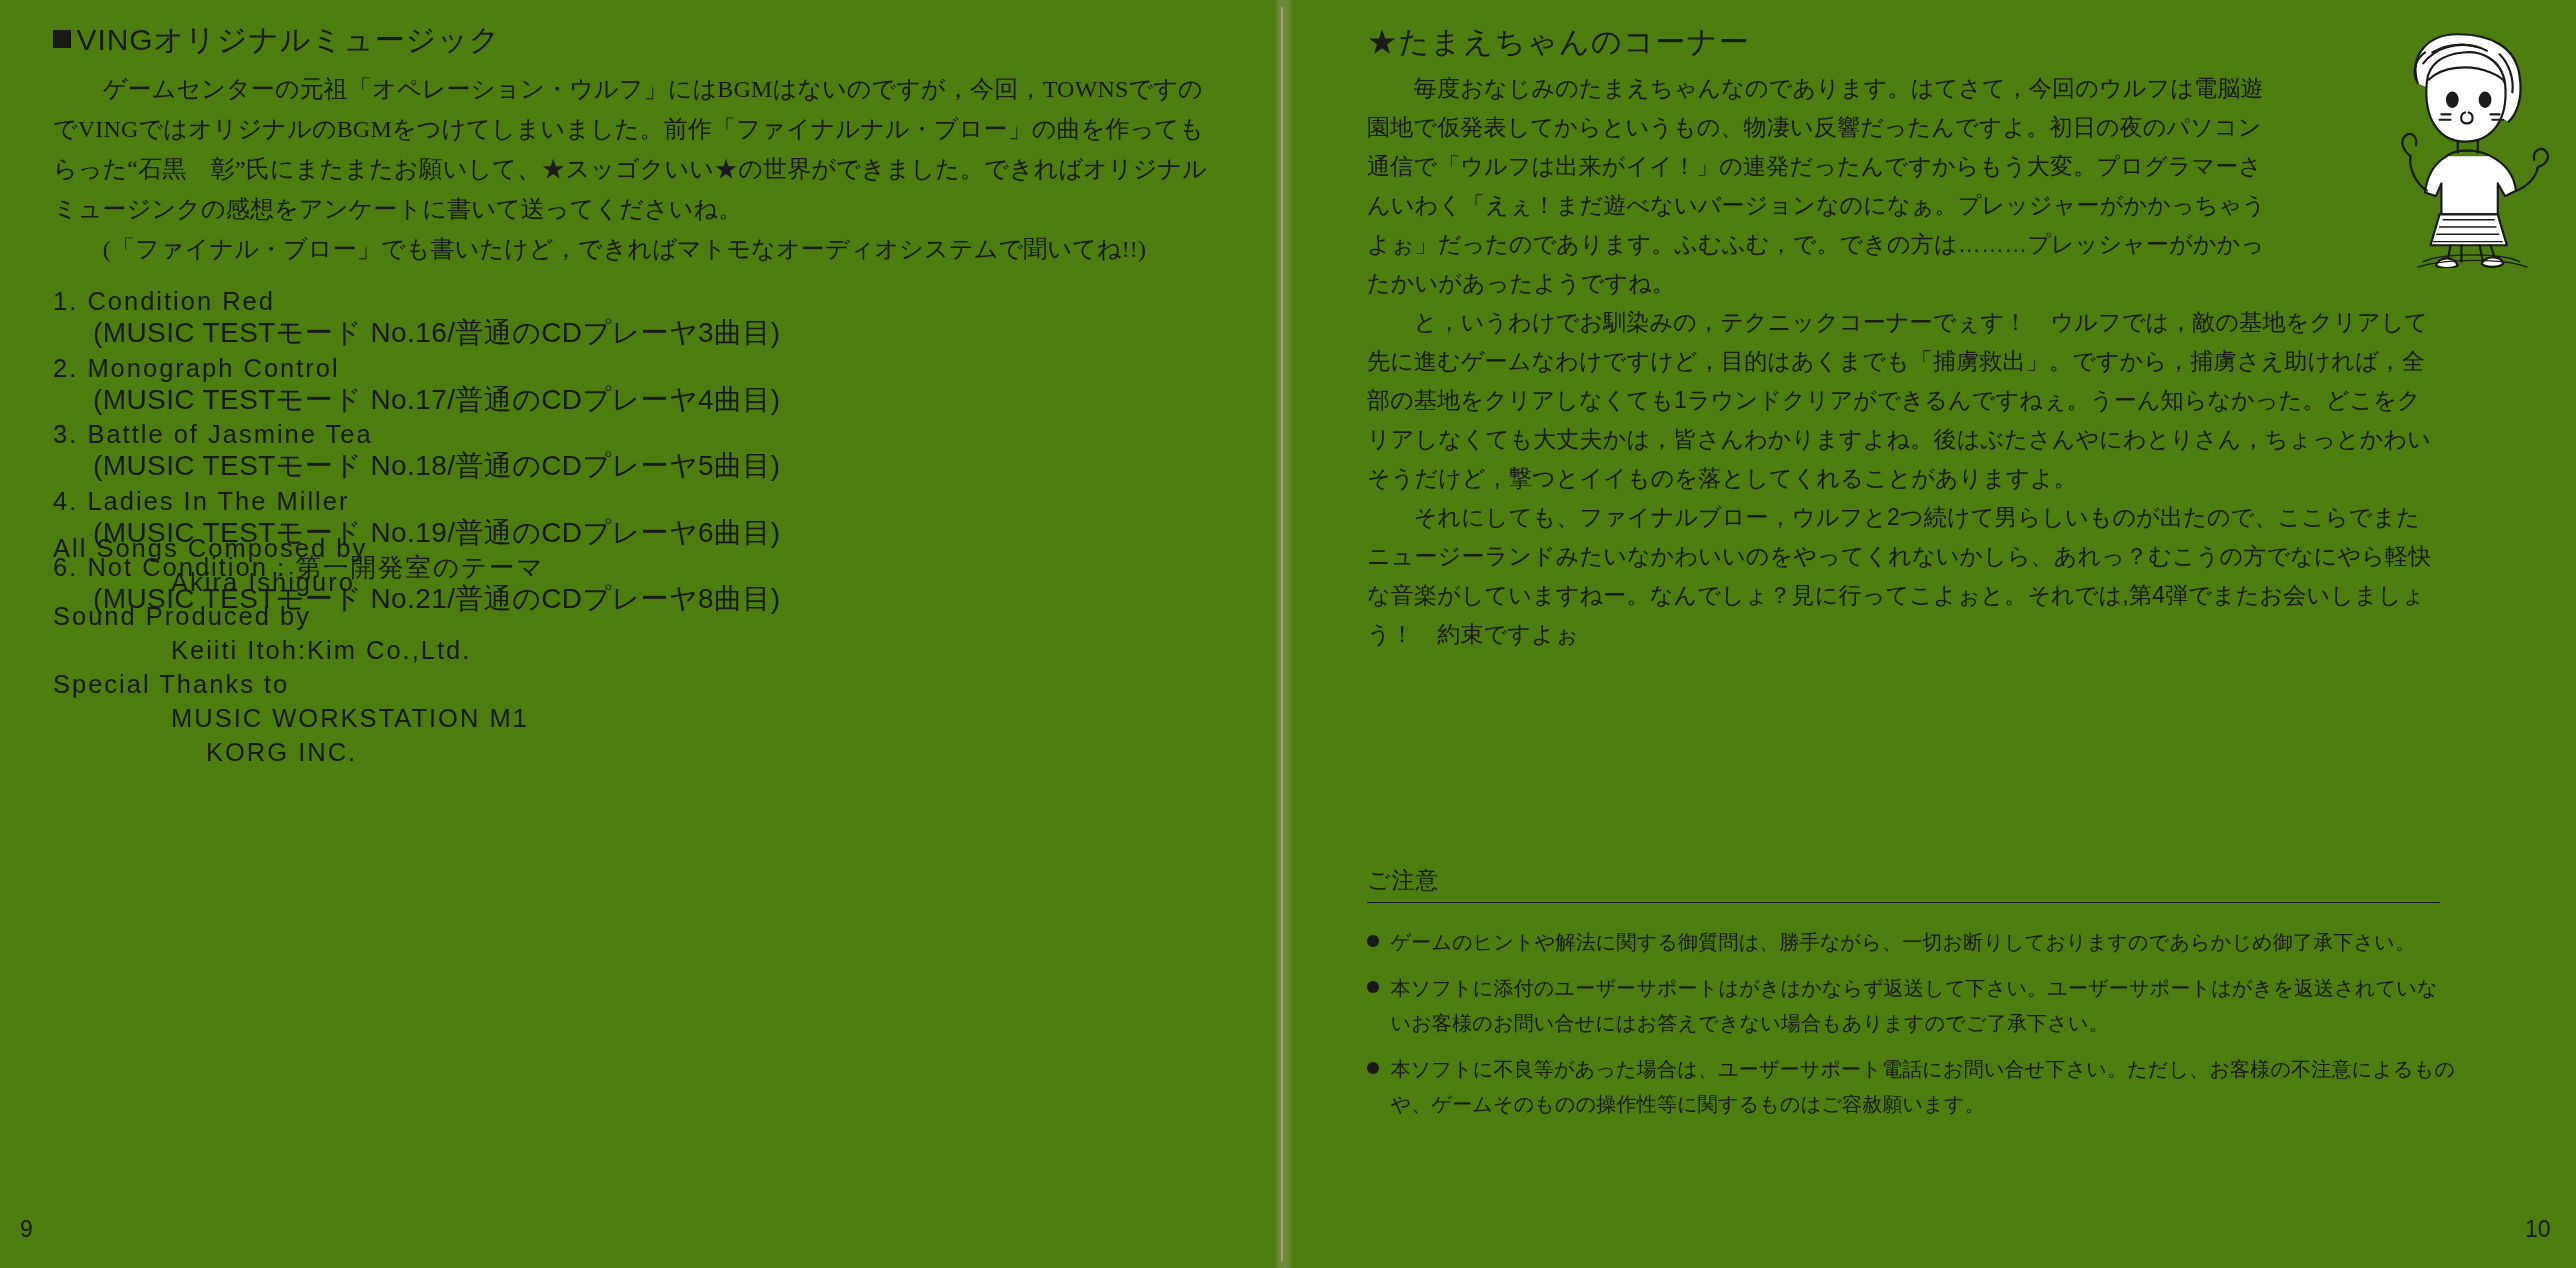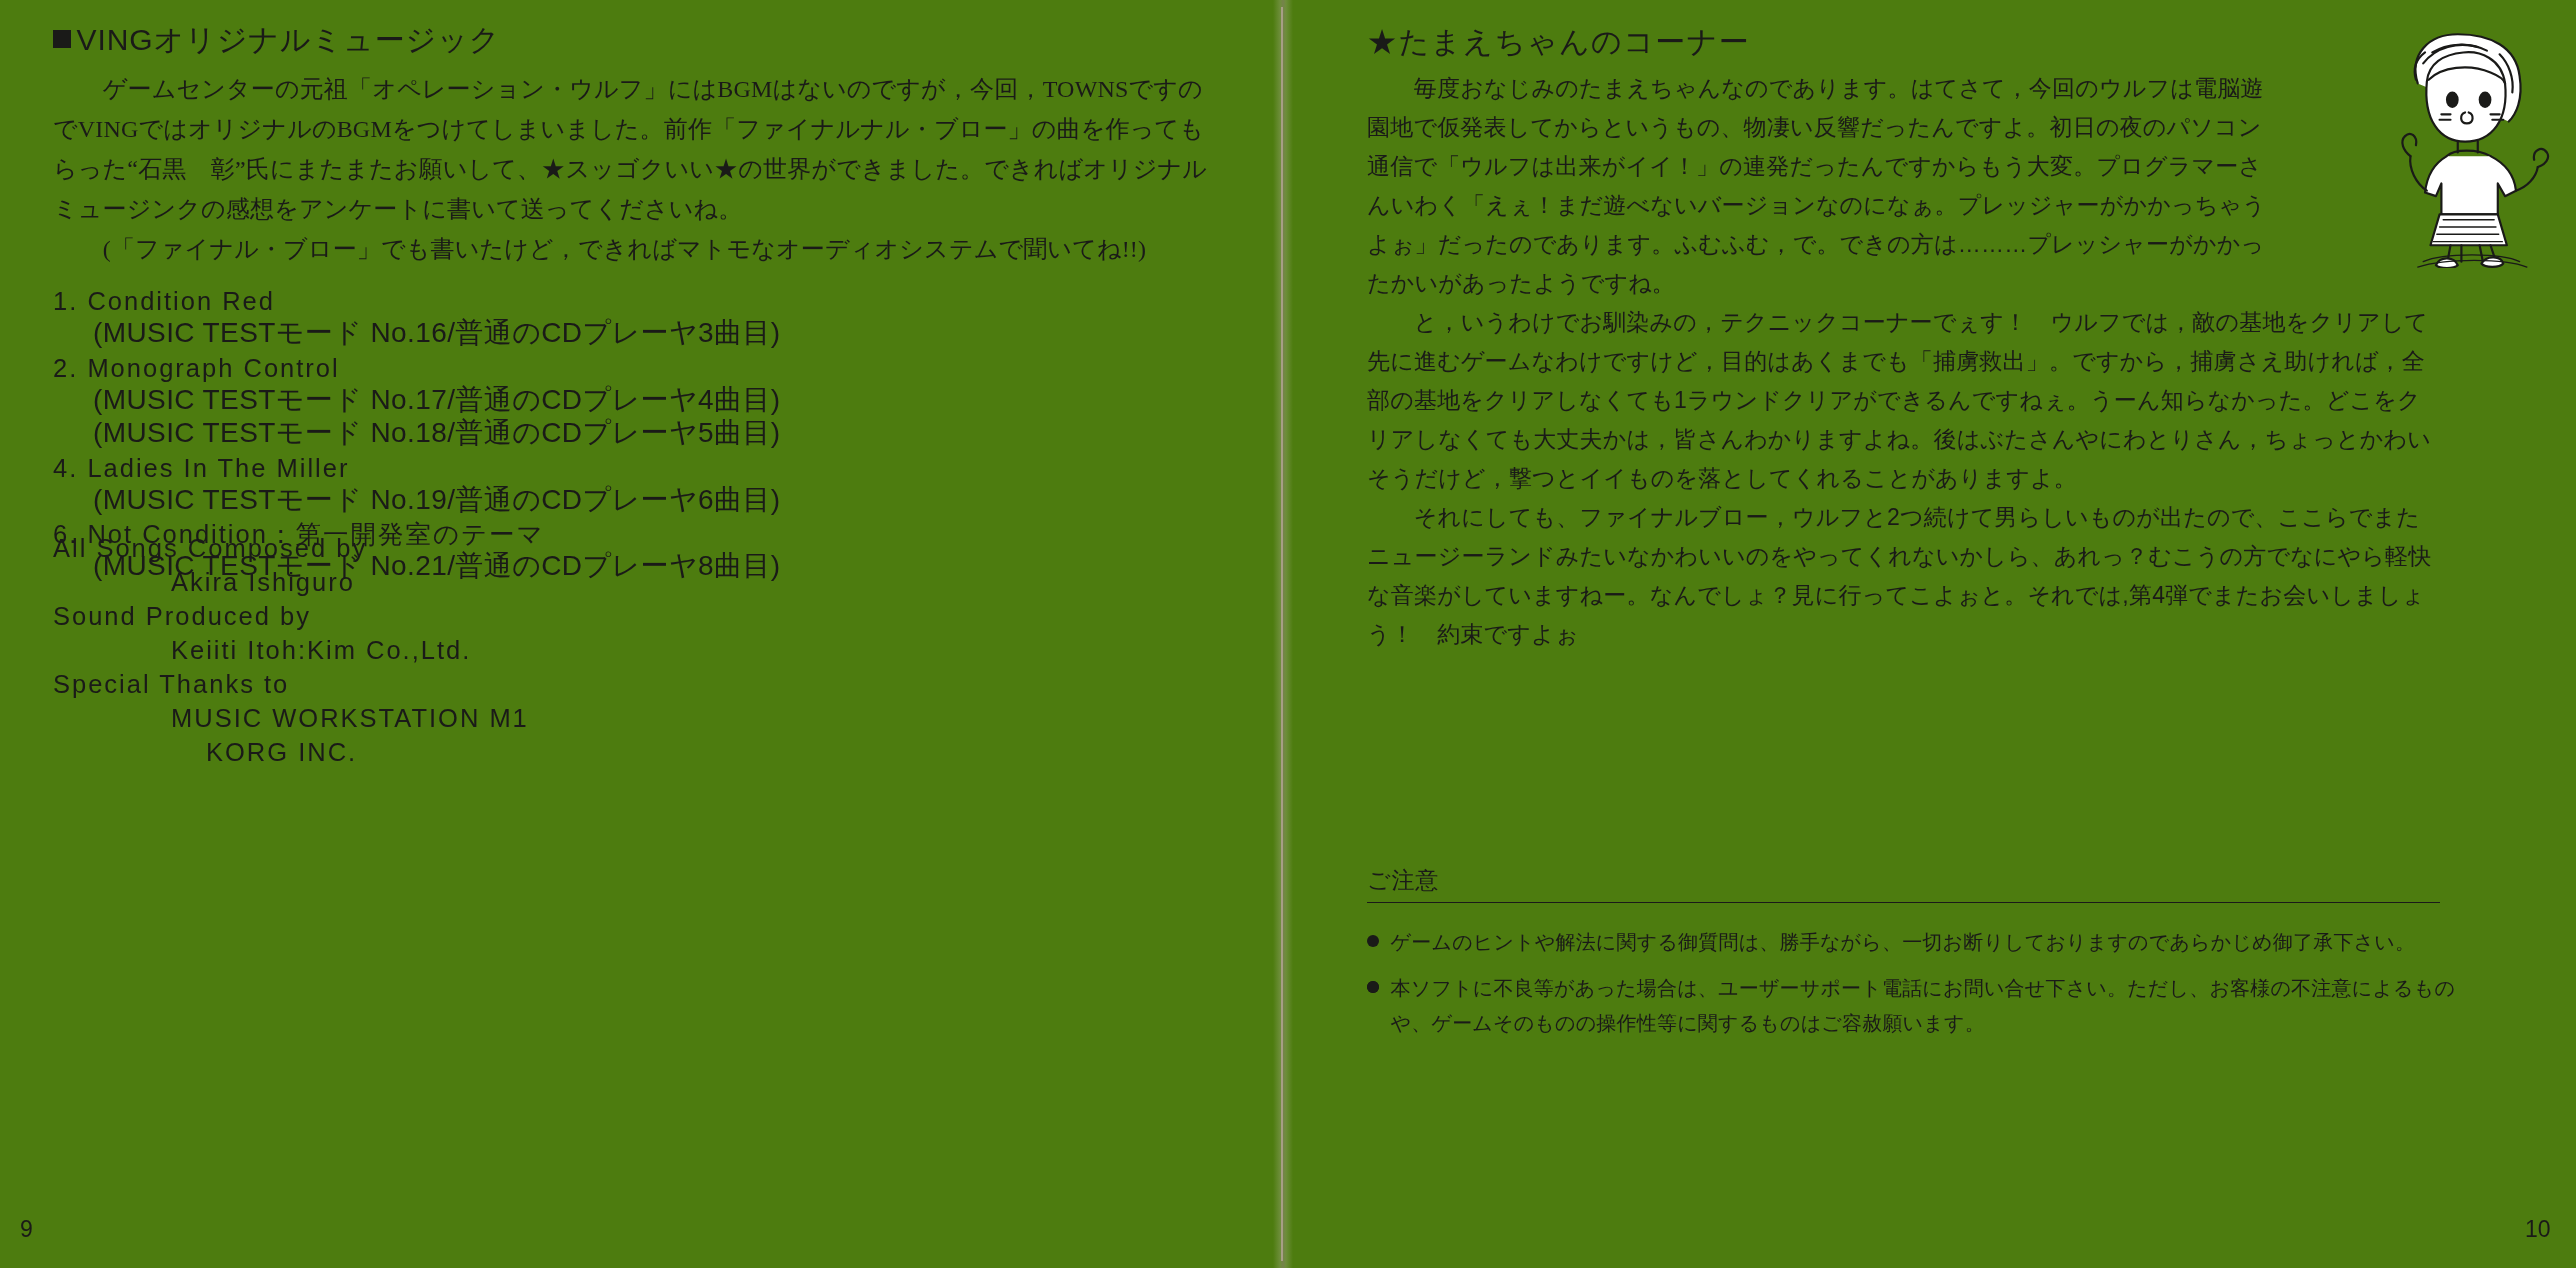--- a/index.html
+++ b/index.html
@@ -212,20 +212,21 @@
   <div class="tracklist">
     <div class="track">
       <div class="t-title"><span>1.</span> <span>Condition Red</span></div>
       <div class="t-sub">(MUSIC TESTモード No.16/普通のCDプレーヤ3曲目)</div>
     </div>
     <div class="track">
       <div class="t-title"><span>2.</span> <span>Monograph Control</span></div>
       <div class="t-sub">(MUSIC TESTモード No.17/普通のCDプレーヤ4曲目)</div>
     </div>
     <div class="track">
+      <div class="t-title"><span>3.</span> <span>Battle of Jasmine Tea</span></div>
       <div class="t-sub">(MUSIC TESTモード No.18/普通のCDプレーヤ5曲目)</div>
     </div>
     <div class="track">
       <div class="t-title"><span>4.</span> <span>Ladies In The Miller</span></div>
       <div class="t-sub">(MUSIC TESTモード No.19/普通のCDプレーヤ6曲目)</div>
     </div>
     <div class="track">
       <div class="t-title"><span>6.</span> <span>Not Condition：第一開発室のテーマ</span></div>
       <div class="t-sub">(MUSIC TESTモード No.21/普通のCDプレーヤ8曲目)</div>
     </div>
@@ -312,20 +313,21 @@
 
 <div class="notice-head">ご注意</div>
 
 <div class="notice-list">
   <div class="notice-item">
     <span class="bullet"></span>
     <span>ゲームのヒントや解法に関する御質問は、勝手ながら、一切お断りしておりますのであらかじめ御了承下さい。</span>
   </div>
   <div class="notice-item">
     <span class="bullet"></span>
+    <span>本ソフトに添付のユーザーサポートはがきはかならず返送して下さい。ユーザーサポートはがきを返送されていないお客様のお問い合せにはお答えできない場合もありますのでご了承下さい。</span>
   </div>
   <div class="notice-item">
     <span class="bullet"></span>
     <span>本ソフトに不良等があった場合は、ユーザーサポート電話にお問い合せ下さい。ただし、お客様の不注意によるものや、ゲームそのものの操作性等に関するものはご容赦願います。</span>
   </div>
 </div>
 
 <div class="folio folio-right">10</div>
 
 <div class="gutter"></div>

